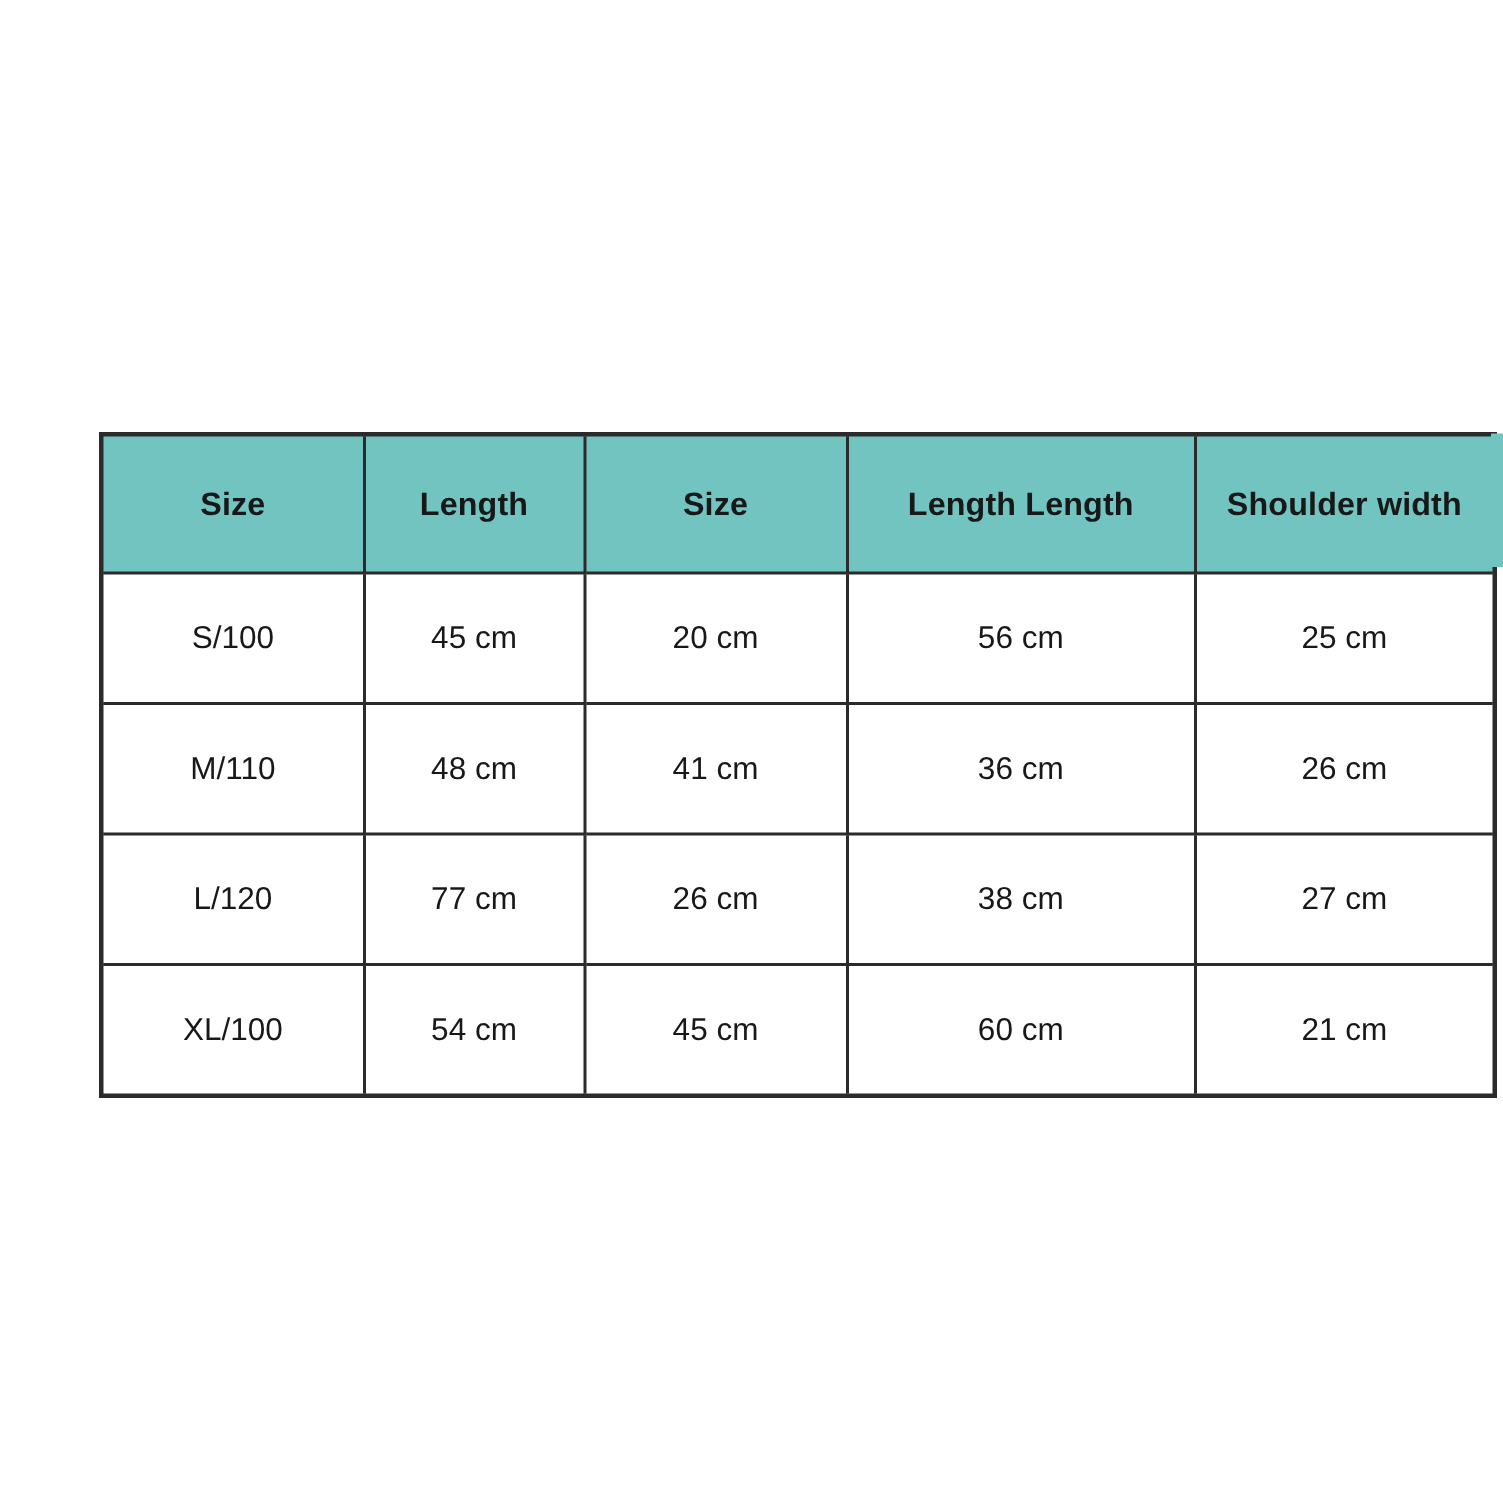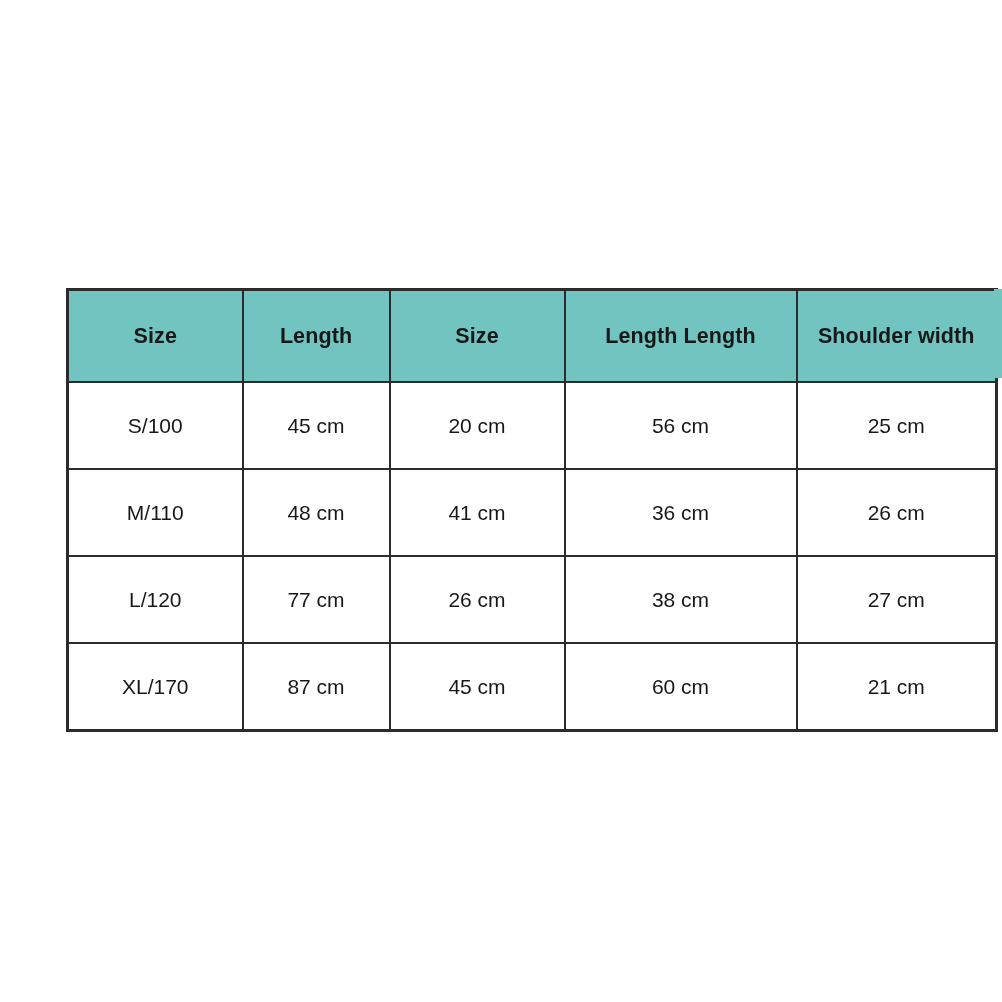--- a/index.html
+++ b/index.html
@@ -121,22 +121,22 @@
           <td>26 cm</td>
         </tr>
         <tr>
           <td>L/120</td>
           <td>77 cm</td>
           <td>26 cm</td>
           <td>38 cm</td>
           <td>27 cm</td>
         </tr>
         <tr>
-          <td>XL/170</td>
-          <td>87 cm</td>
+          <td>XL/100</td>
+          <td>54 cm</td>
           <td>45 cm</td>
           <td>60 cm</td>
           <td>21 cm</td>
         </tr>
       </tbody>
     </table>
   </div>
 
   <div id="header-bleed"></div>
 

